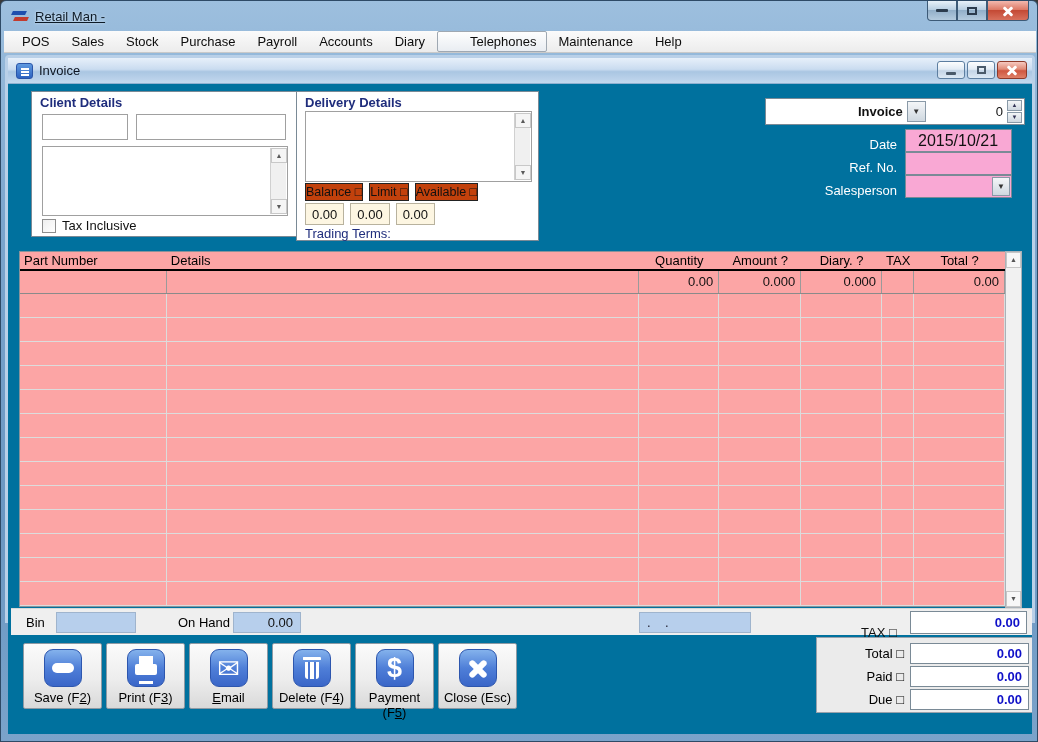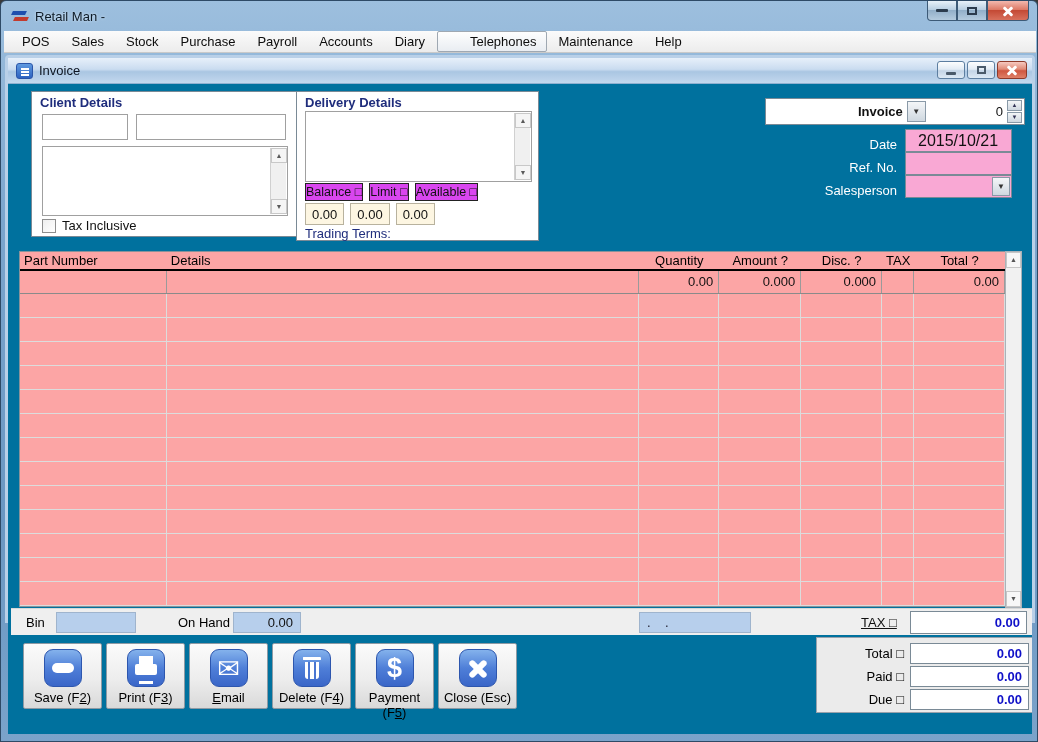--- a/index.html
+++ b/index.html
@@ -7,21 +7,21 @@
   body { font-family:"Liberation Sans", sans-serif; font-size:13px; color:#111; background:#3a3a3a; }
 
   
   .app { position:relative; width:1038px; height:742px;
     background:linear-gradient(180deg,#9dbfde 0%,#7ba5cd 30%,#6a97c2 70%,#7ba3ca 100%);
     border-radius:6px 6px 0 0; border:1px solid #2e4a66; overflow:hidden; }
   .titlebar { position:absolute; left:0; top:0; width:100%; height:30px; display:flex; align-items:center; }
   .app-icon { width:18px; height:15px; margin:0 6px 0 10px; position:relative; }
   .app-icon::before { content:""; position:absolute; left:1px; top:2px; width:14px; height:4px; background:#1f4fae; transform:skewX(-25deg); }
   .app-icon::after  { content:""; position:absolute; left:3px; top:8px; width:14px; height:4px; background:#c23b2e; transform:skewX(-25deg); }
-  .title-text { color:#0d1a26; text-shadow:0 0 3px #dceaf6; }
+  .title-text { color:#0d1a26; text-shadow:0 0 3px #dceaf6;text-decoration:underline; }
 
   .winbtns { position:absolute; right:8px; top:0; display:flex; }
   .wbtn { width:30px; height:20px; border:1px solid #3c5a77; border-top:none; background:linear-gradient(180deg,#e8f1f9 0%,#b9cfe2 45%,#92afc9 50%,#b4cbdf 100%); display:flex; align-items:center; justify-content:center; position:relative; }
   .wbtn.first { border-radius:0 0 0 4px; }
   .wbtn.close { width:42px; border-radius:0 0 4px 0; background:linear-gradient(180deg,#f2b8ae 0%,#dd7a67 45%,#c44a35 50%,#d8705c 100%); }
   .glyph-min { width:12px; height:3px; background:#2b3b4d; border-radius:1px; }
   .glyph-max { width:10px; height:8px; border:2px solid #2b3b4d; background:transparent; }
   .glyph-x { position:relative; width:14px; height:12px; }
   .glyph-x::before,.glyph-x::after { content:""; position:absolute; left:1px; top:5px; width:12px; height:3px; background:#fff; border-radius:1px; }
   .glyph-x::before { transform:rotate(45deg); } .glyph-x::after { transform:rotate(-45deg); }
@@ -68,21 +68,21 @@
   .vscroll .sa { position:absolute; left:0; width:16px; height:15px; background:#f5f5f5; border:1px solid #c8c8c8; color:#5a5a5a; font-size:7px; line-height:13px; text-align:center; }
   .vscroll .sa.up { top:0; } .vscroll .sa.dn { bottom:0; }
   .sa.up::before { content:"▲"; } .sa.dn::before { content:"▼"; }
 
   .chk-row { position:absolute; left:10px; top:126px; display:flex; align-items:center; gap:6px; }
   .checkbox { width:14px; height:14px; border:1px solid #8e8e8e; background:linear-gradient(135deg,#eee,#fff); }
 
   .credit-heads,.credit-vals { position:absolute; display:flex; }
   .credit-heads { left:8px; top:91px; gap:6px; }
   .credit-vals  { left:8px; top:111px; gap:6px; }
-  .credit-btn { height:18px; border:1px solid #222; background:#d946ef; text-align:center; font-size:12.5px; line-height:16px; color:#111; }
+  .credit-btn { height:18px; border:1px solid #222; background:#c2410c; text-align:center; font-size:12.5px; line-height:16px; color:#111; }
   .credit-val { height:22px; border:1px solid #b8b29e; background:#fdf6e2; text-align:right; padding:2px 6px; line-height:17px; }
   .trading { position:absolute; left:8px; top:134px; color:#1f2d7c; }
 
   
   .invbar { position:absolute; left:757px; top:14px; width:260px; height:27px; background:#fff; border:1px solid #7a8a96; display:flex; align-items:center; }
   .invbar-label { font-weight:bold; margin-left:92px; }
   .dd-btn { width:19px; height:21px; margin-left:4px; border:1px solid #8a9aa8; background:linear-gradient(180deg,#f4f6f8,#cfd8e0); text-align:center; font-size:8px; line-height:19px; color:#333; }
   .dd-btn::before { content:"▼"; }
   .invbar-num { flex:1; text-align:right; padding-right:4px; }
   .spinner { width:15px; height:23px; margin-right:2px; display:flex; flex-direction:column; gap:1px; }
@@ -111,21 +111,21 @@
   .th.c2,.th.c3,.th.c4,.th.c5,.th.c6 { text-align:center; }
   .td.c2,.td.c3,.td.c4,.td.c6 { text-align:right; }
   .gridscroll { position:absolute; left:997px; top:167px; width:17px; height:357px; background:#f1f1f1; border:1px solid #aab2b8; }
   .gridscroll .sa { position:absolute; left:0; width:15px; height:16px; background:#f7f7f7; border:1px solid #c6c6c6; font-size:7px; line-height:14px; text-align:center; color:#555; }
 
   
   .statusbar { position:absolute; left:3px; top:524px; width:1021px; height:27px; background:#efefef; border-top:1px solid #d8d8d8; }
   .statusbar .lbl { position:absolute; top:6px; color:#000; }
   .s-bin-lbl { left:15px; }
   .s-onhand-lbl { left:167px; }
-  .s-tax-lbl { left:850px; top:6px; position:absolute;text-decoration:underline; }
+  .s-tax-lbl { left:850px; top:16px; position:absolute;text-decoration:underline; }
   .bluefld { position:absolute; top:3px; height:21px; background:#b7cfec; border:1px solid #9fb4cd; padding:2px 7px; font-size:13px; }
   .s-bin-fld { left:45px; width:80px; }
   .s-onhand-fld { left:222px; width:68px; text-align:right; }
   .s-date-fld { left:628px; width:112px; white-space:pre; color:#223; }
   .s-tax-fld { position:absolute; left:899px; top:2px; width:117px; height:23px; background:#fff; border:1px solid #7a8a96; text-align:right; padding:3px 6px; color:#0f10c8; font-weight:bold; }
 
   
   .btnbar { position:absolute; left:0; top:559px; width:100%; height:70px; }
   .abtn { position:absolute; top:0; width:79px; height:66px; border:1px solid #8e9aa4; border-radius:2px;
     background:linear-gradient(180deg,#fbfbfb 0%,#ededed 55%,#d9d9d9 100%); text-align:center; cursor:default; }
@@ -271,21 +271,21 @@
         <div class="fld-label">Ref. No.</div>
         <div class="fld-input"></div>
       </div>
 
       <div class="grid">
         <div class="thead">
             <div class="th c0">Part Number</div>
             <div class="th c1">Details</div>
             <div class="th c2">Quantity</div>
             <div class="th c3">Amount ?</div>
-            <div class="th c4">Disc. ?</div>
+            <div class="th c4">Diary. ?</div>
             <div class="th c5">TAX</div>
             <div class="th c6">Total ?</div>
           </div>
         <div>
             <div class="tr active">
               <div class="td c0"></div>
               <div class="td c1"></div>
               <div class="td c2">0.00</div>
               <div class="td c3">0.000</div>
               <div class="td c4">0.000</div>

